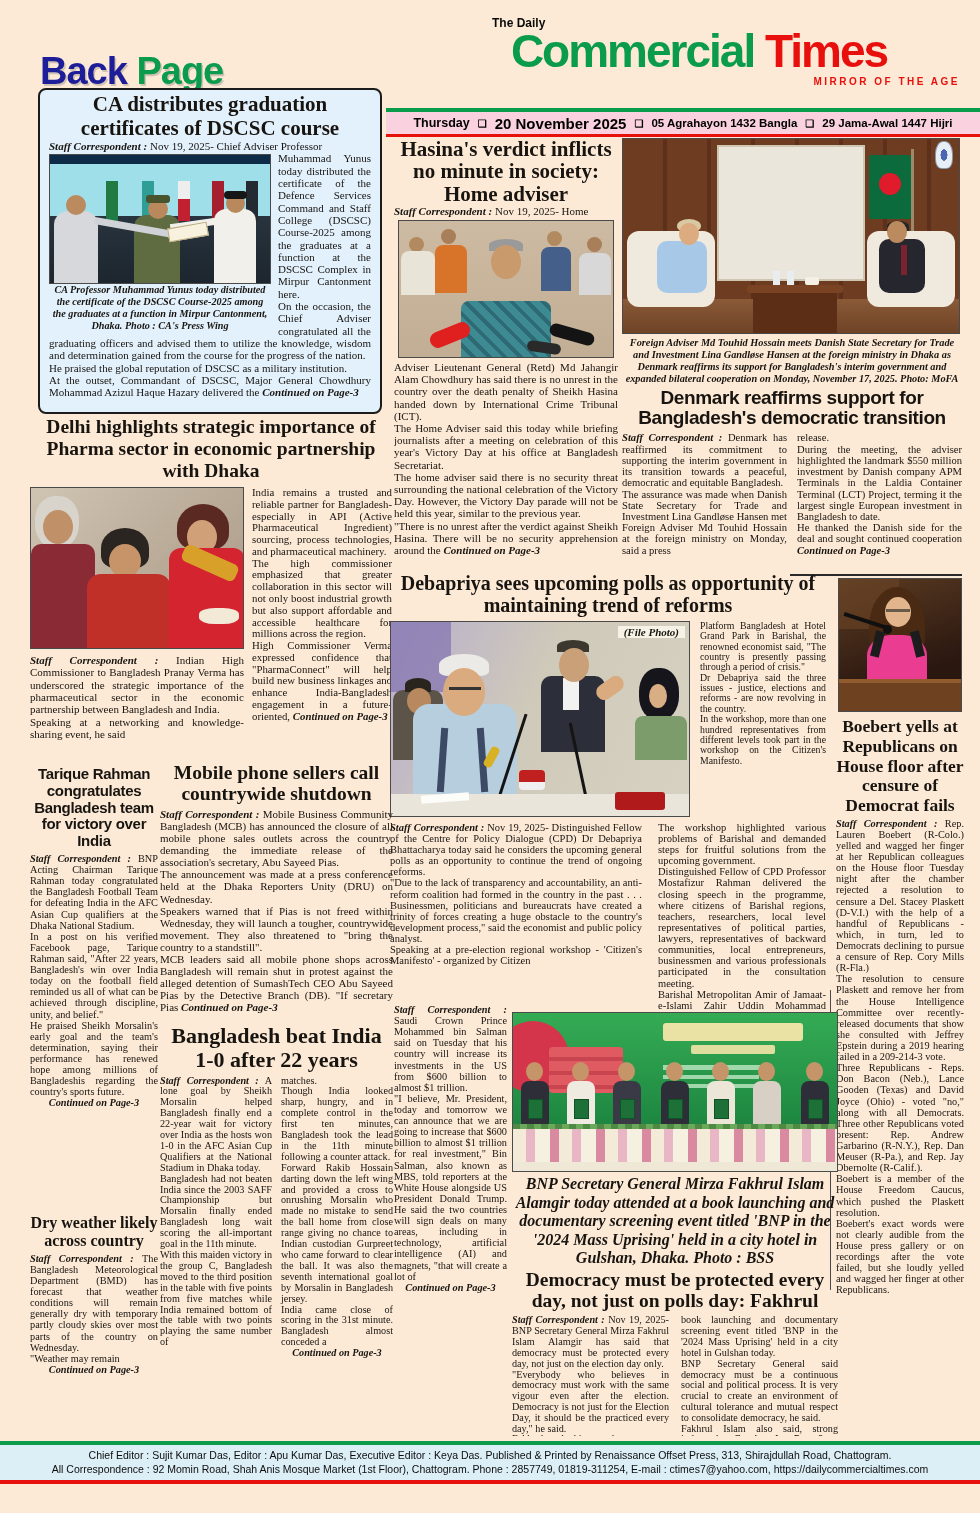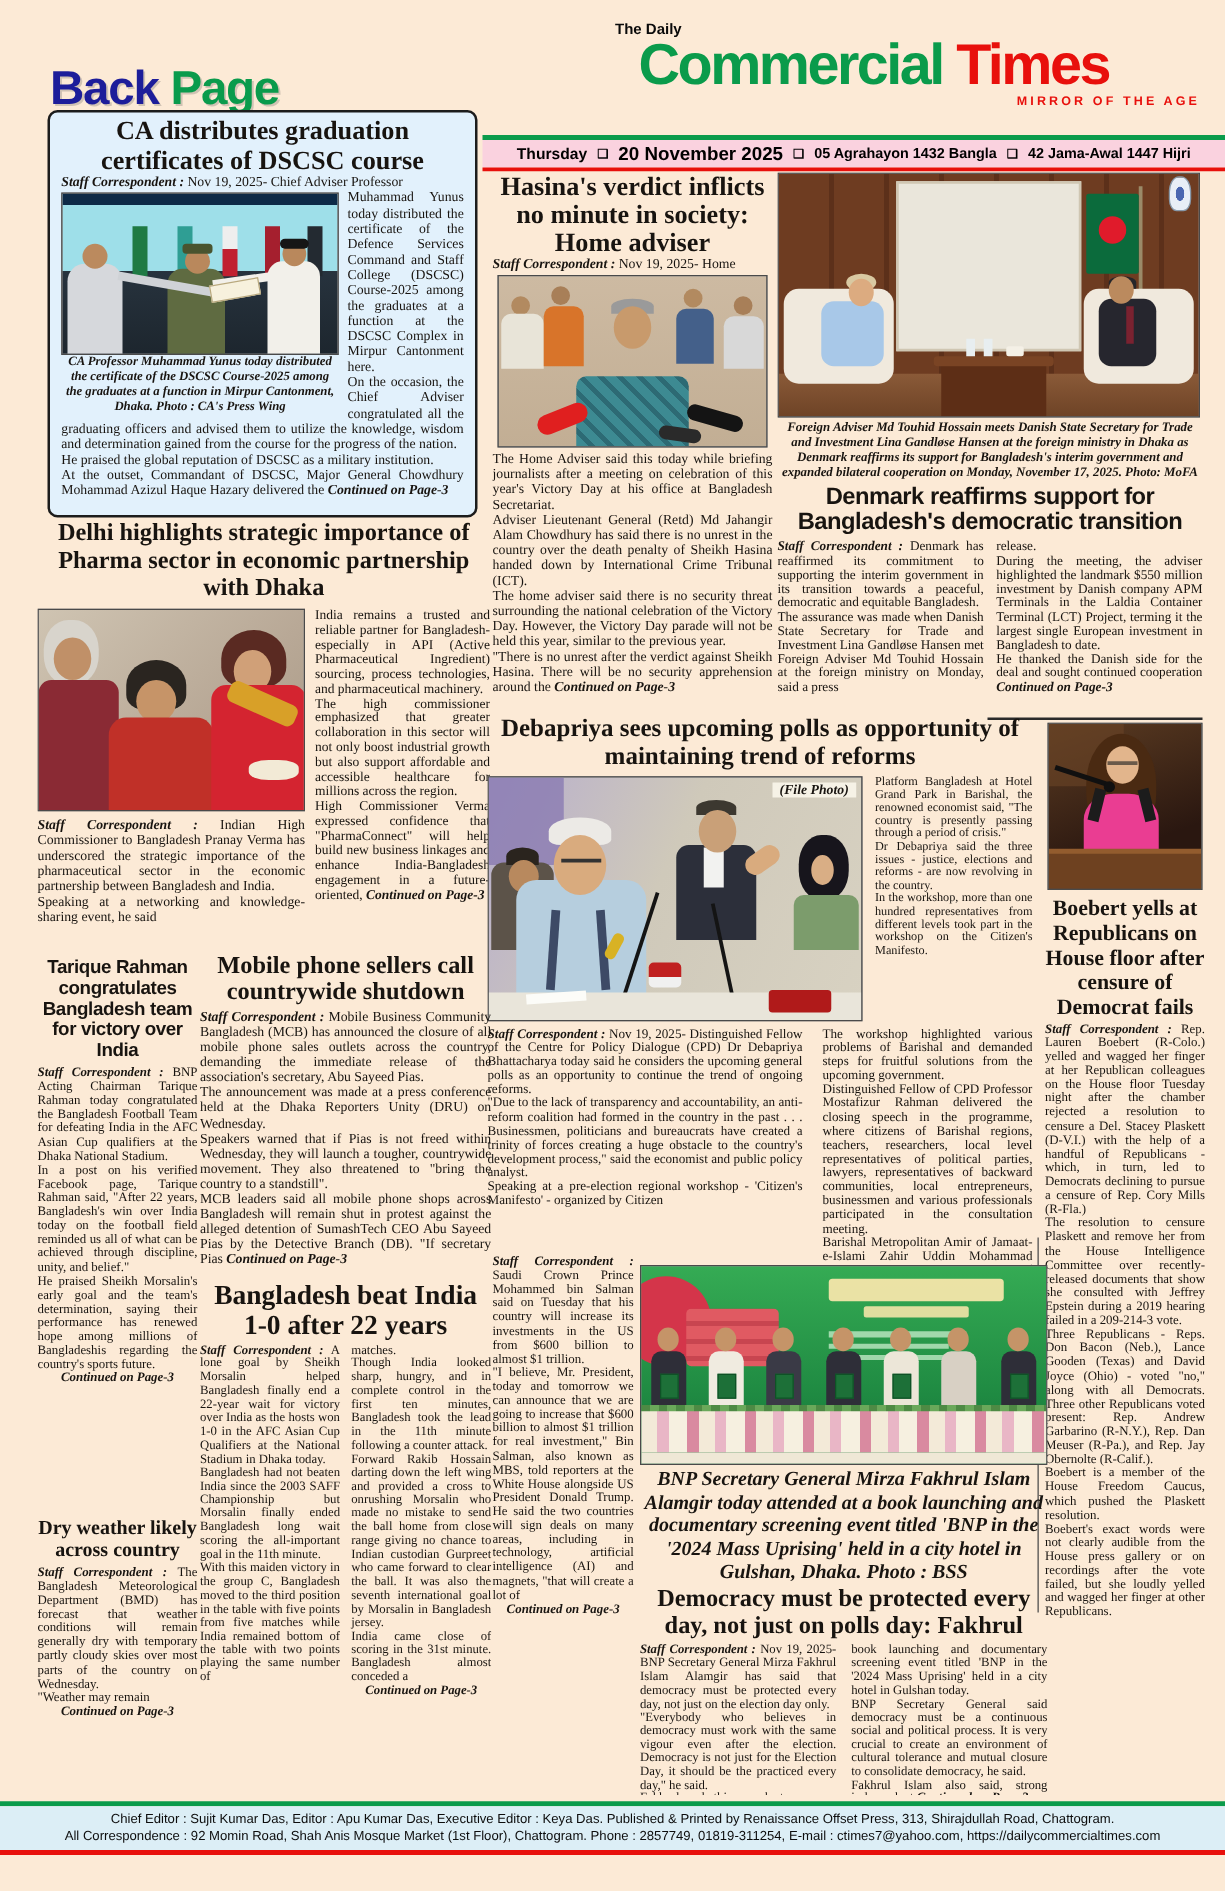--- a/index.html
+++ b/index.html
@@ -132,21 +132,21 @@
   </div>
 
   <div class="abs" id="rule-g"></div>
   <div class="abs" id="datebar">
     <span class="d0">Thursday</span>
     <span class="blt">❑</span>
     <span class="d1">20 November 2025</span>
     <span class="blt">❑</span>
     <span class="d2">05 Agrahayon 1432 Bangla</span>
     <span class="blt">❑</span>
-    <span class="d3">42 Jama-Awal 1447 Hijri</span>
+    <span class="d3">29 Jama-Awal 1447 Hijri</span>
   </div>
   <div class="abs" id="rule-r"></div>
 
   <section class="art" id="art-ca">
     <h2 class="hl">CA distributes graduation certificates of DSCSC course</h2>
     <div class="bodytext">
       <p class="jp"><span class="byline">Staff Correspondent :</span> <span>Nov 19, 2025- Chief Adviser Professor</span></p>
       <figure>
         <div class="photo" id="ph-ca">
           <i class="ph-el" style="inset:0;background:linear-gradient(180deg,#9edfe9 0%,#9edfe9 48%,#27333e 48%,#1d262e 100%);"></i>
@@ -220,22 +220,22 @@
       <i class="ph-el" style="left:142px;top:26px;width:30px;height:44px;background:#44608a;border-radius:8px 8px 0 0;"></i>
       <i class="ph-el" style="left:180px;top:32px;width:32px;height:42px;background:#d8d8d8;border-radius:8px 8px 0 0;"></i>
       <i class="ph-el" style="left:90px;top:18px;width:34px;height:12px;background:#9a9a9a;border-radius:50% 50% 0 0;"></i>
       <i class="ph-el" style="left:92px;top:24px;width:30px;height:34px;background:#c89a6c;border-radius:50%;"></i>
       <i class="ph-el" style="left:62px;bottom:0;width:90px;height:56px;background:repeating-linear-gradient(45deg,#3d8a92 0 7px,#2d6a74 7px 11px);border-radius:8px 8px 0 0;"></i>
       <i class="ph-el" style="left:30px;bottom:14px;width:42px;height:16px;background:#e01f1f;border-radius:8px;transform:rotate(-22deg);"></i>
       <i class="ph-el" style="right:18px;bottom:16px;width:46px;height:13px;background:#141414;border-radius:7px;transform:rotate(16deg);"></i>
       <i class="ph-el" style="right:52px;bottom:4px;width:34px;height:11px;background:#2a2a2a;border-radius:6px;transform:rotate(8deg);"></i>
     </div>
     <div class="bodytext">
+      <p class="jp">Adviser Lieutenant General (Retd) Md Jahangir Alam Chowdhury has said there is no unrest in the country over the death penalty of Sheikh Hasina handed down by International Crime Tribunal (ICT).</p>
       <p class="jp">The Home Adviser said this today while briefing journalists after a meeting on celebration of this year's Victory Day at his office at Bangladesh Secretariat.</p>
-      <p class="jp">Adviser Lieutenant General (Retd) Md Jahangir Alam Chowdhury has said there is no unrest in the country over the death penalty of Sheikh Hasina handed down by International Crime Tribunal (ICT).</p>
       <p class="jp">The home adviser said there is no security threat surrounding the national celebration of the Victory Day. However, the Victory Day parade will not be held this year, similar to the previous year.</p>
       <p class="jp"><span>"There is no unrest after the verdict against Sheikh Hasina. There will be no security apprehension around the</span> <span class="cont">Continued on Page-3</span></p>
     </div>
   </section>
 
   <section class="art" id="art-denmark">
     <div class="photo" id="ph-denmark">
       <i class="ph-el" style="inset:0;background:repeating-linear-gradient(90deg,#6e3c21 0 40px,#5c301a 40px 44px);"></i>
       <i class="ph-el" style="left:94px;top:6px;width:148px;height:136px;background:#eae6db;border:2px solid #cfc6b2;"></i>
       <i class="ph-el" style="left:0;bottom:0;width:100%;height:34px;background:linear-gradient(#8a5a38,#6e4326);"></i>
@@ -447,21 +447,21 @@
     <p class="caption">BNP Secretary General Mirza Fakhrul Islam Alamgir today attended at a book launching and documentary screening event titled 'BNP in the '2024 Mass Uprising' held in a city hotel in Gulshan, Dhaka. Photo : BSS</p>
     <h2 class="hl">Democracy must be protected every day, not just on polls day: Fakhrul</h2>
     <div class="row">
       <div>
         <p class="jp"><span class="byline">Staff Correspondent :</span> <span>Nov 19, 2025- BNP Secretary General Mirza Fakhrul Islam Alamgir has said that democracy must be protected every day, not just on the election day only.</span></p>
         <p class="jp">"Everybody who believes in democracy must work with the same vigour even after the election. Democracy is not just for the Election Day, it should be the practiced every day," he said.</p>
         <p class="jp">Fakhrul made this remark at a</p>
       </div>
       <div>
         <p class="jp">book launching and documentary screening event titled 'BNP in the '2024 Mass Uprising' held in a city hotel in Gulshan today.</p>
-        <p class="jp">BNP Secretary General said democracy must be a continuous social and political process. It is very crucial to create an environment of cultural tolerance and mutual closure to consolidate democracy, he said.</p>
+        <p class="jp">BNP Secretary General said democracy must be a continuous social and political process. It is very crucial to create an environment of cultural tolerance and mutual respect to consolidate democracy, he said.</p>
         <p class="jp"><span>Fakhrul Islam also said, strong independent</span> <span class="cont">Continued on Page-3</span></p>
       </div>
     </div>
   </section>
 
   <div id="footer">
     <div class="bar-g"></div>
     <div class="info">
       <div>Chief Editor : Sujit Kumar Das, Editor : Apu Kumar Das, Executive Editor : Keya Das. Published &amp; Printed by Renaissance Offset Press, 313, Shirajdullah Road, Chattogram.</div>
       <div>All Correspondence : 92 Momin Road, Shah Anis Mosque Market (1st Floor), Chattogram. Phone : 2857749, 01819-311254, E-mail : ctimes7@yahoo.com, https://dailycommercialtimes.com</div>

